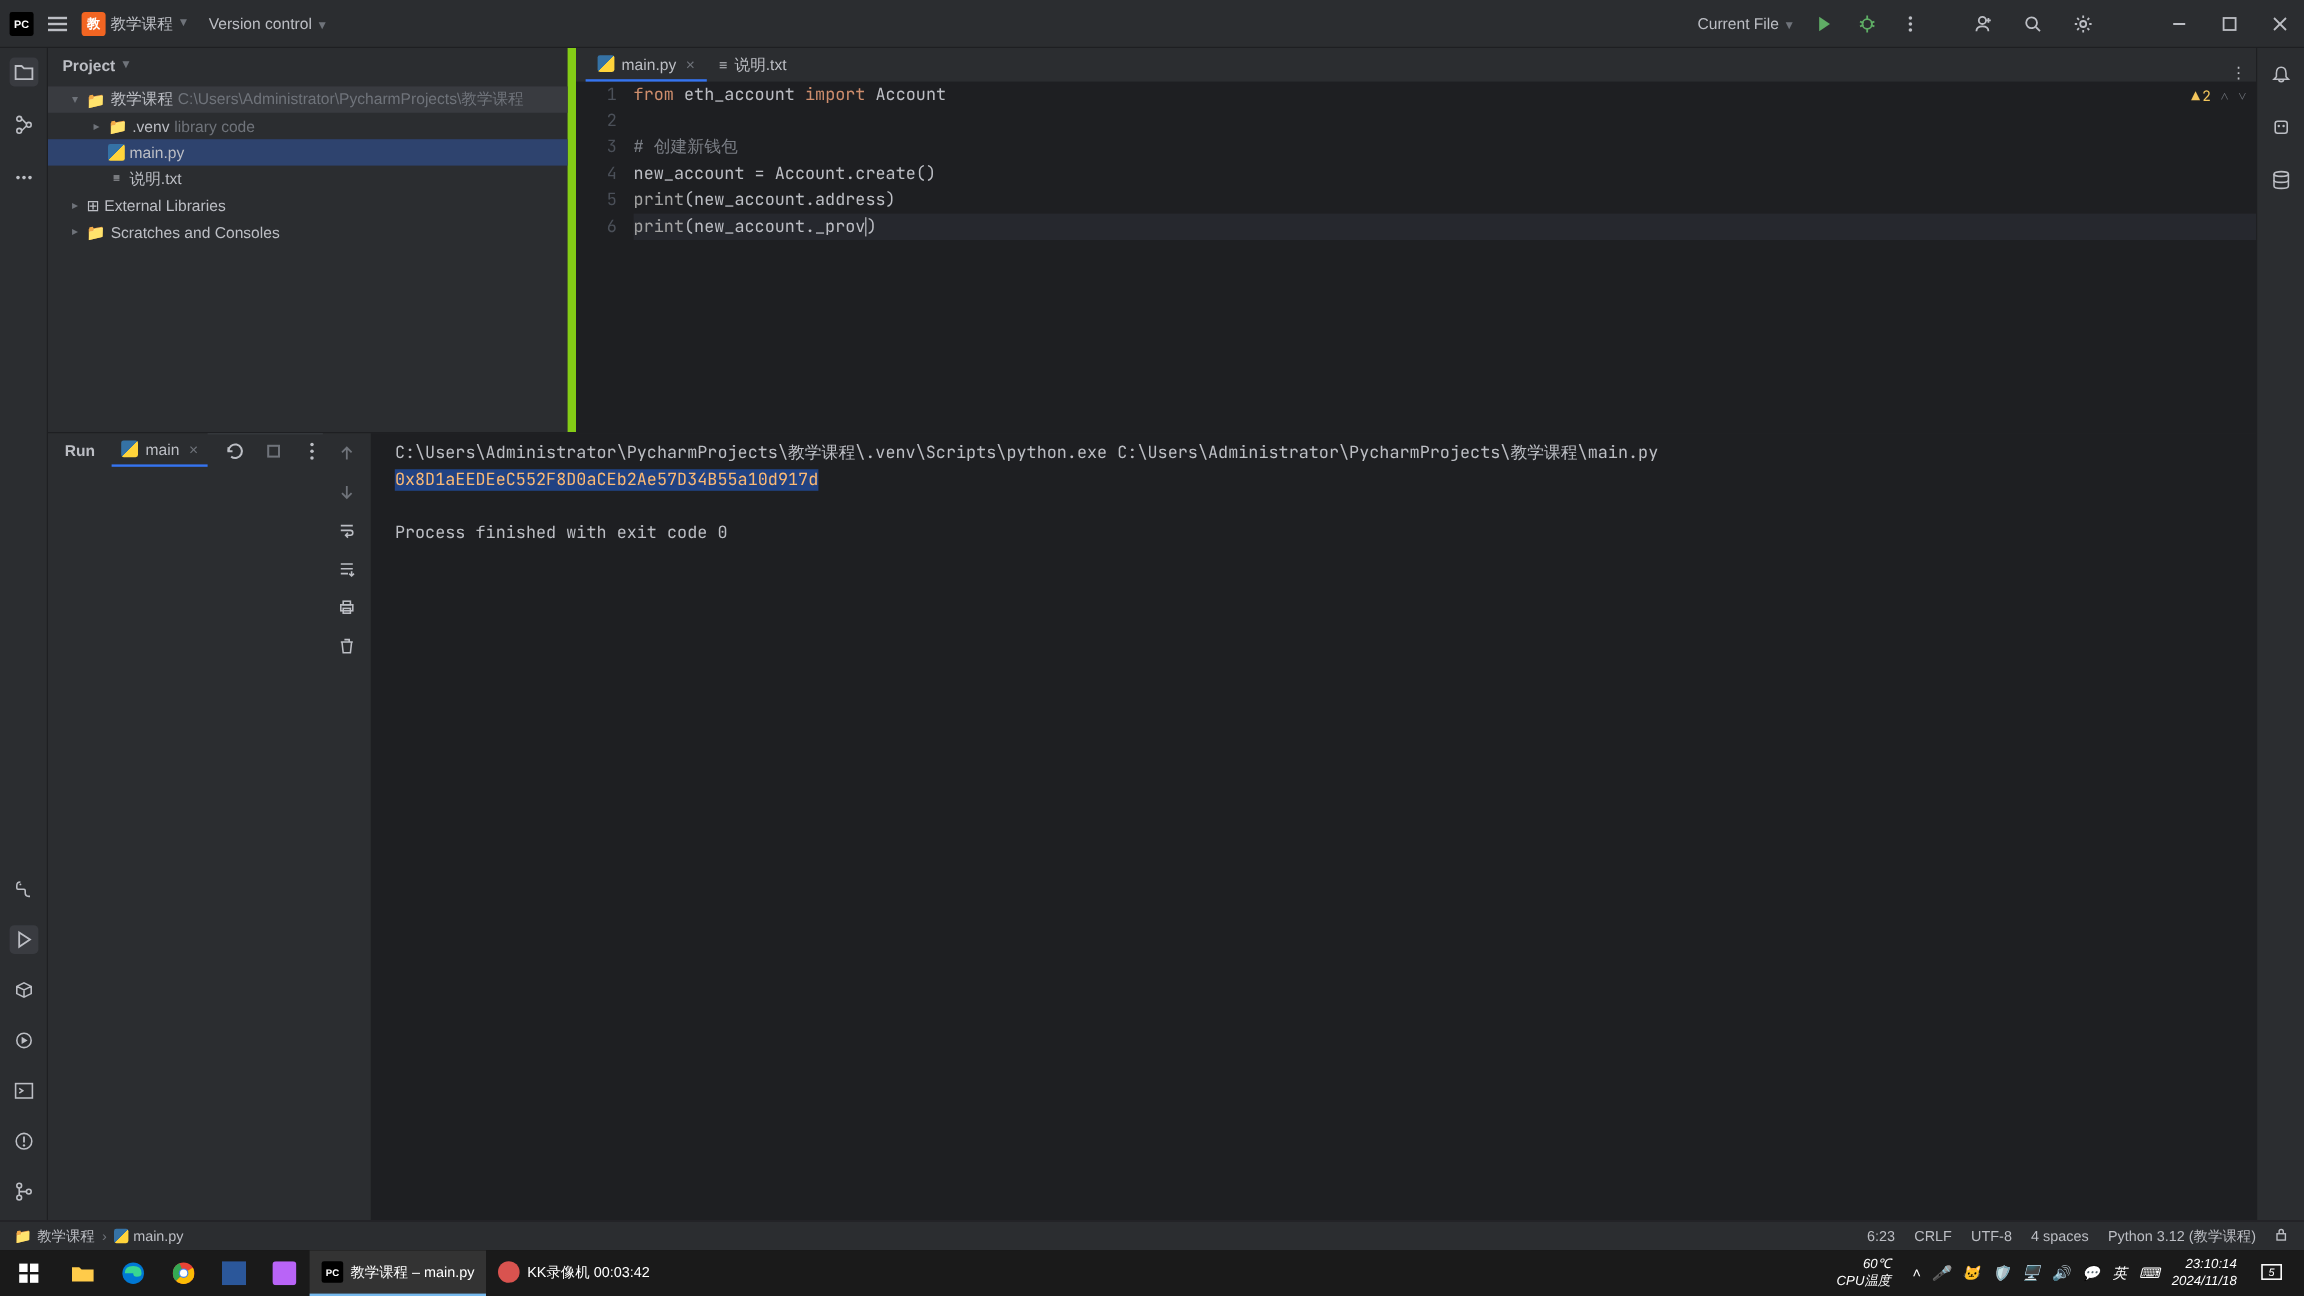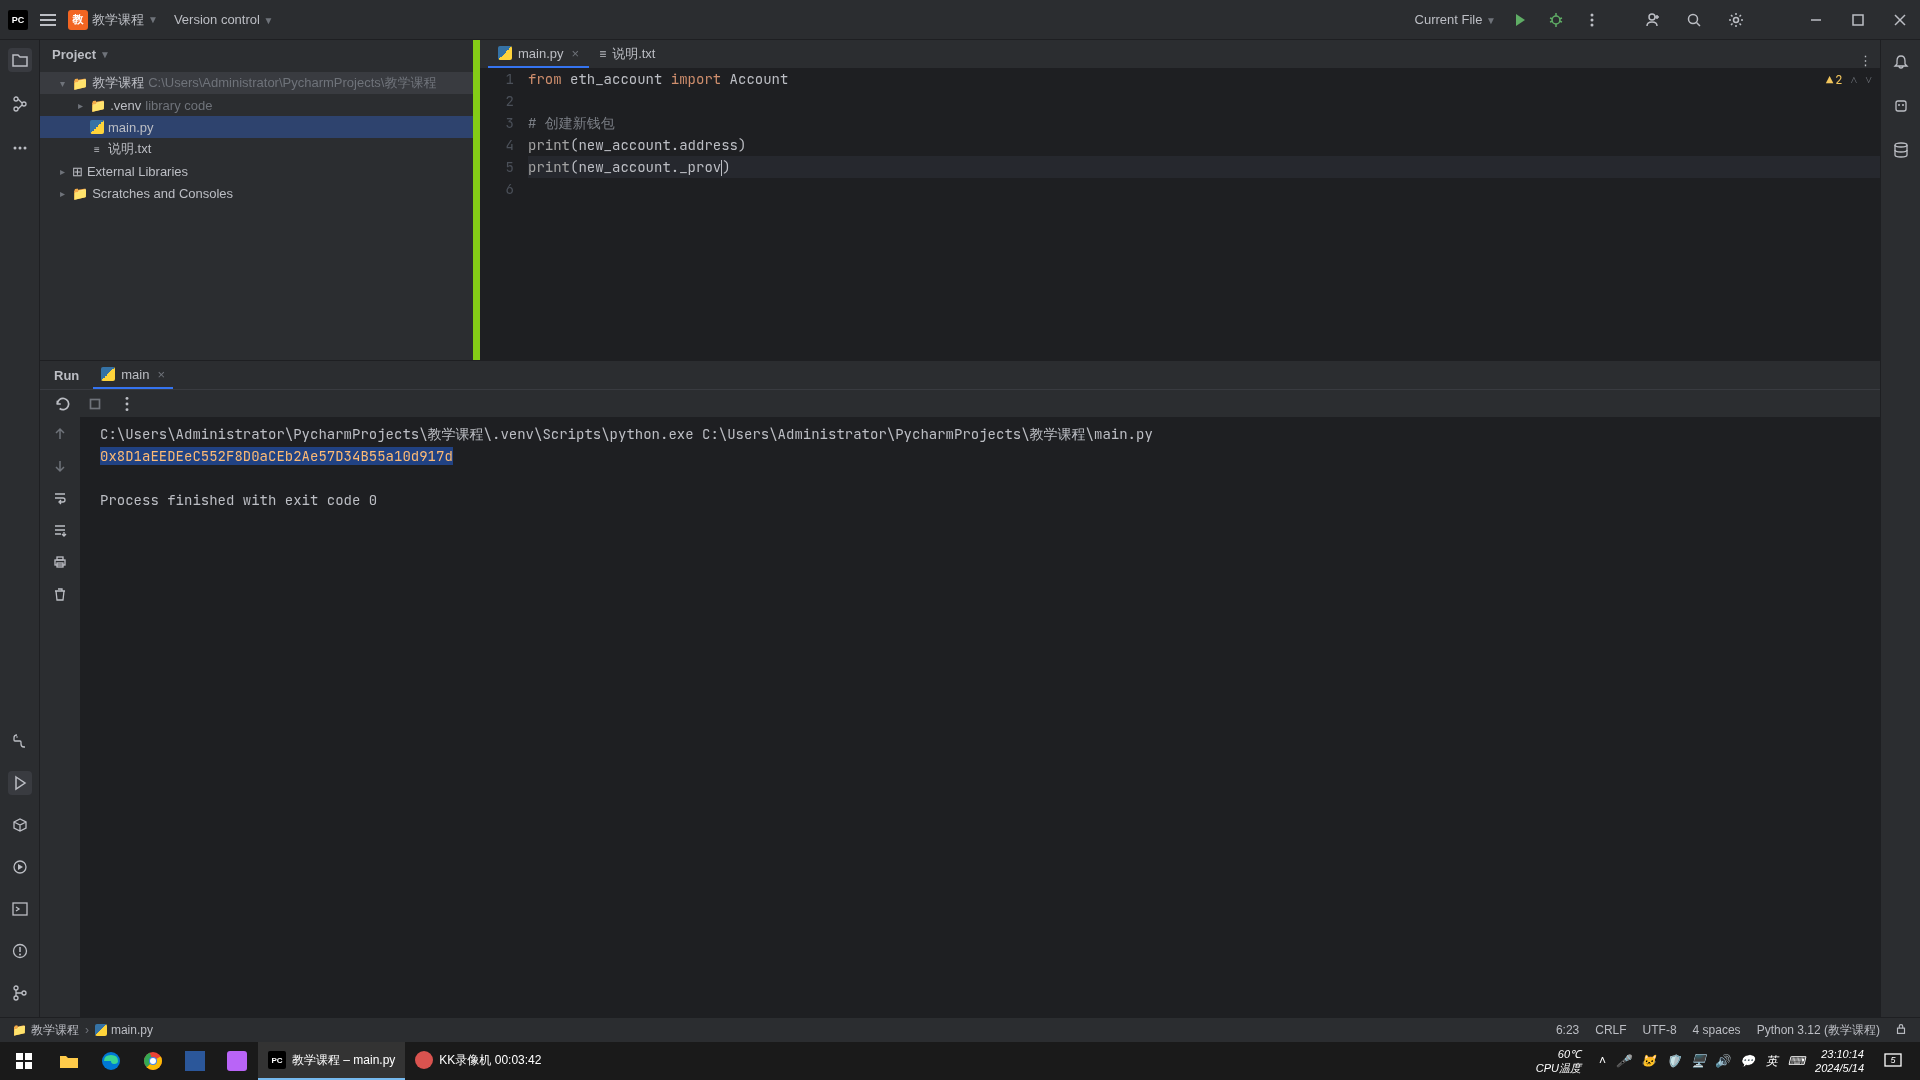--- a/index.html
+++ b/index.html
@@ -50,21 +50,21 @@
 .kw { color: #cf8e6d; }
 .fn { color: #a3a3a3; }
 .cmt { color: #7a7e85; }
 .cursor-bar { display: inline-block; width: 1px; height: 16px; background: #bcbec4; vertical-align: middle; }
 .editor-right-overlay { position: absolute; top: 4px; right: 8px; display: flex; align-items: center; gap: 8px; font-size: 12px; }
 .editor-right-overlay .warn { color: #f2c55c; display: flex; align-items: center; gap: 2px; }
 .run-panel { background: #2b2d30; border-top: 1px solid #1e1f22; height: 670px; display: flex; }
 .run-left-rail { width: 40px; display: flex; flex-direction: column; align-items: center; padding-top: 6px; gap: 10px; }
 .run-left-rail .ricon { width: 22px; height: 22px; display: flex; align-items: center; justify-content: center; cursor: pointer; }
 .run-left-rail .ricon svg { width: 16px; height: 16px; fill: #bcbec4; }
-.run-content { flex: 1; display: flex; flex-direction: column; }
+.run-content { flex: 1; display: flex; }
 .run-tabs { height: 28px; display: flex; align-items: center; }
 .run-tabs .run-label { font-weight: bold; margin: 0 14px; }
 .run-tabs .run-tab { display: flex; align-items: center; padding: 0 8px; height: 28px; border-bottom: 2px solid #3574f0; }
 .run-tabs .run-tab .py-ico { width: 14px; height: 14px; margin-right: 6px; background: linear-gradient(135deg,#3572A5 50%,#FFD43B 50%); border-radius: 2px; display: inline-block; }
 .run-tabs .run-tab .close { margin-left: 8px; color: #6f737a; }
 .run-toolbar { height: 28px; display: flex; align-items: center; gap: 14px; padding-left: 14px; border-top: 1px solid #393b40; }
 .run-toolbar .ticon { width: 18px; height: 18px; display: flex; align-items: center; justify-content: center; cursor: pointer; }
 .run-output { flex: 1; font-family: "Consolas","JetBrains Mono",monospace; font-size: 14px; padding: 6px 20px; line-height: 22px; background: #1e1f22; }
 .run-output .selected { background: #214283; color: #fdba74; }
 .left-side-tw { position: fixed; left: 0; top: 40px; width: 40px; height: calc(1080px - 40px - 38px - 25px); background: #2b2d30; border-right: 1px solid #1e1f22; display: flex; flex-direction: column; align-items: center; padding-top: 8px; }
@@ -332,20 +332,21 @@
           <div>2</div>
           <div>3</div>
           <div>4</div>
           <div>5</div>
           <div>6</div>
       </div>
       <div class="code">
         <div class="code-line"><span class="kw">from</span><span> eth_account </span><span class="kw">import</span><span> Account</span></div>
         <div class="code-line"></div>
         <div class="code-line"><span class="cmt"># 创建新钱包</span></div>
+        <div class="code-line"><span>new_account = Account.create()</span></div>
         <div class="code-line"><span class="fn">print</span><span>(new_account.address)</span></div>
         <div class="code-line cur"><span class="fn">print</span><span>(new_account._prov</span><span class="cursor-bar"></span><span>)</span></div>
       </div>
       <div class="editor-right-overlay">
         <span class="warn">▲<span>2</span></span>
         <span style="color:#6f737a">˄</span>
         <span style="color:#6f737a">˅</span>
       </div>
     </div>
   </div>
@@ -502,21 +503,21 @@
     <span>🎤</span>
     <span>🐱</span>
     <span>🛡️</span>
     <span>🖥️</span>
     <span>🔊</span>
     <span>💬</span>
     <span>英</span>
     <span>⌨</span>
     <div class="clock">
         <div>23:10:14</div>
-        <div>2024/5/14</div>
+        <div>2024/11/18</div>
       </div>
     <div class="notif">
         <svg width="20" height="20" viewBox="0 0 20 20">
           <rect x="2" y="3" width="16" height="12" fill="none" stroke="#fff" stroke-width="1.3"></rect>
           <text x="10" y="12" text-anchor="middle" font-size="9" fill="#fff">5</text>
         </svg>
       </div>
   </div>
 </div>
 

